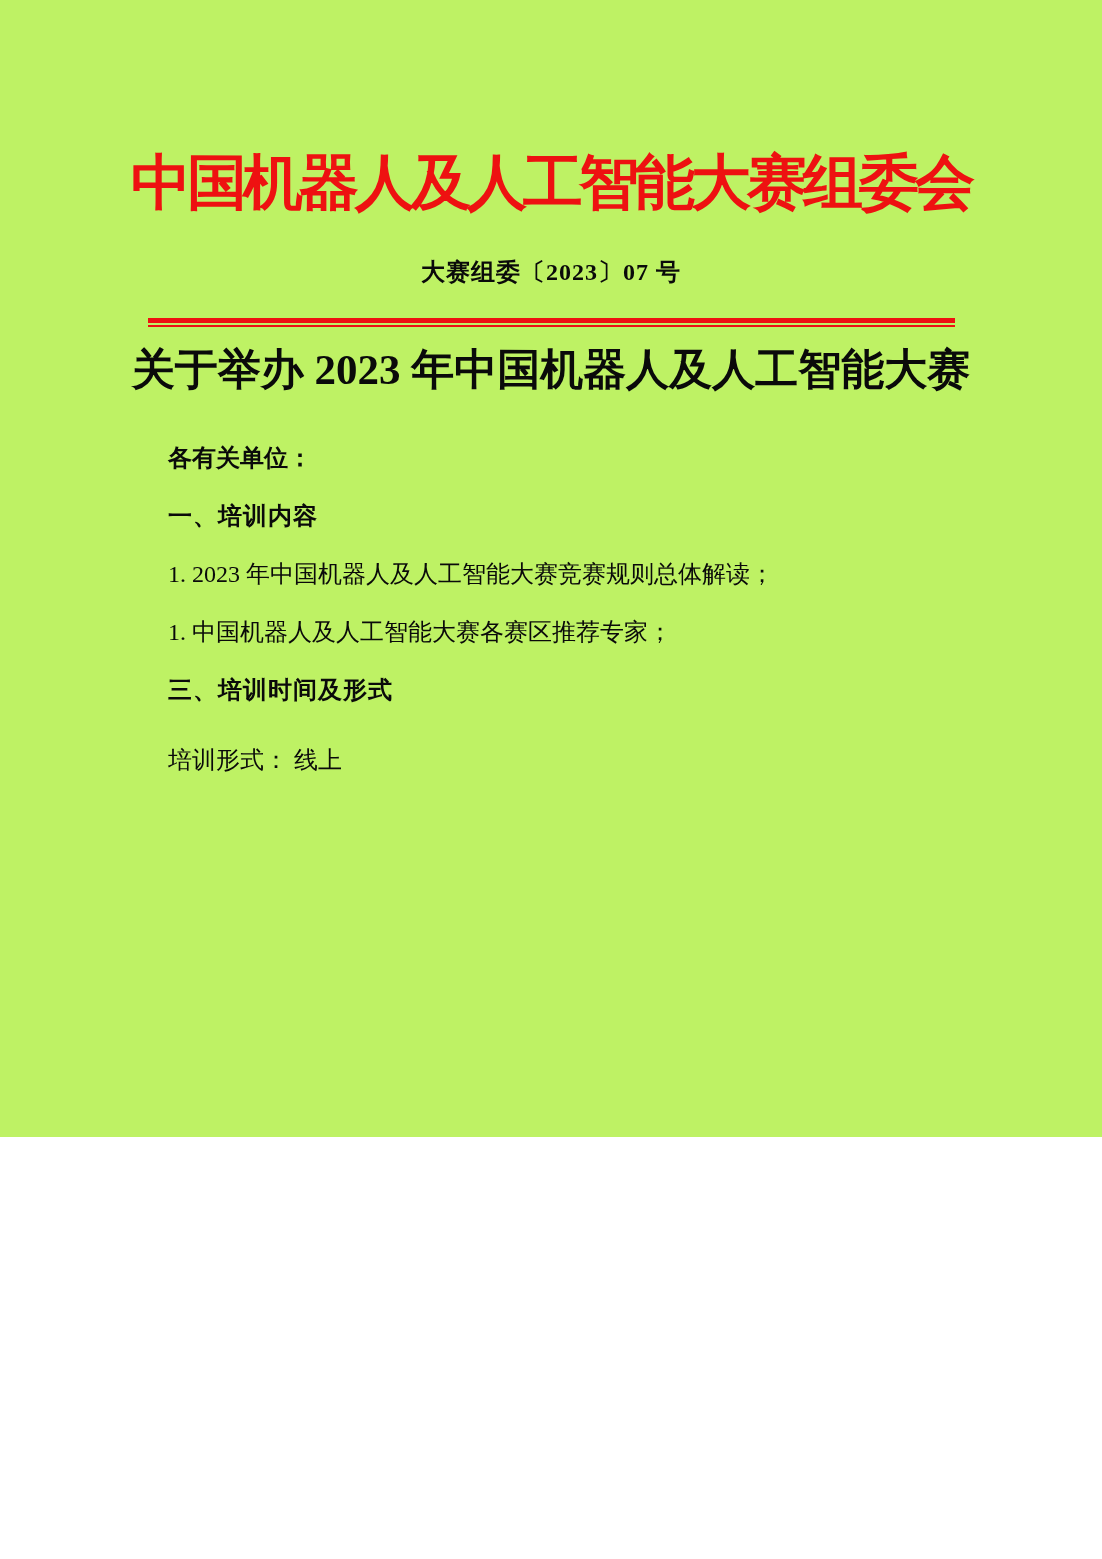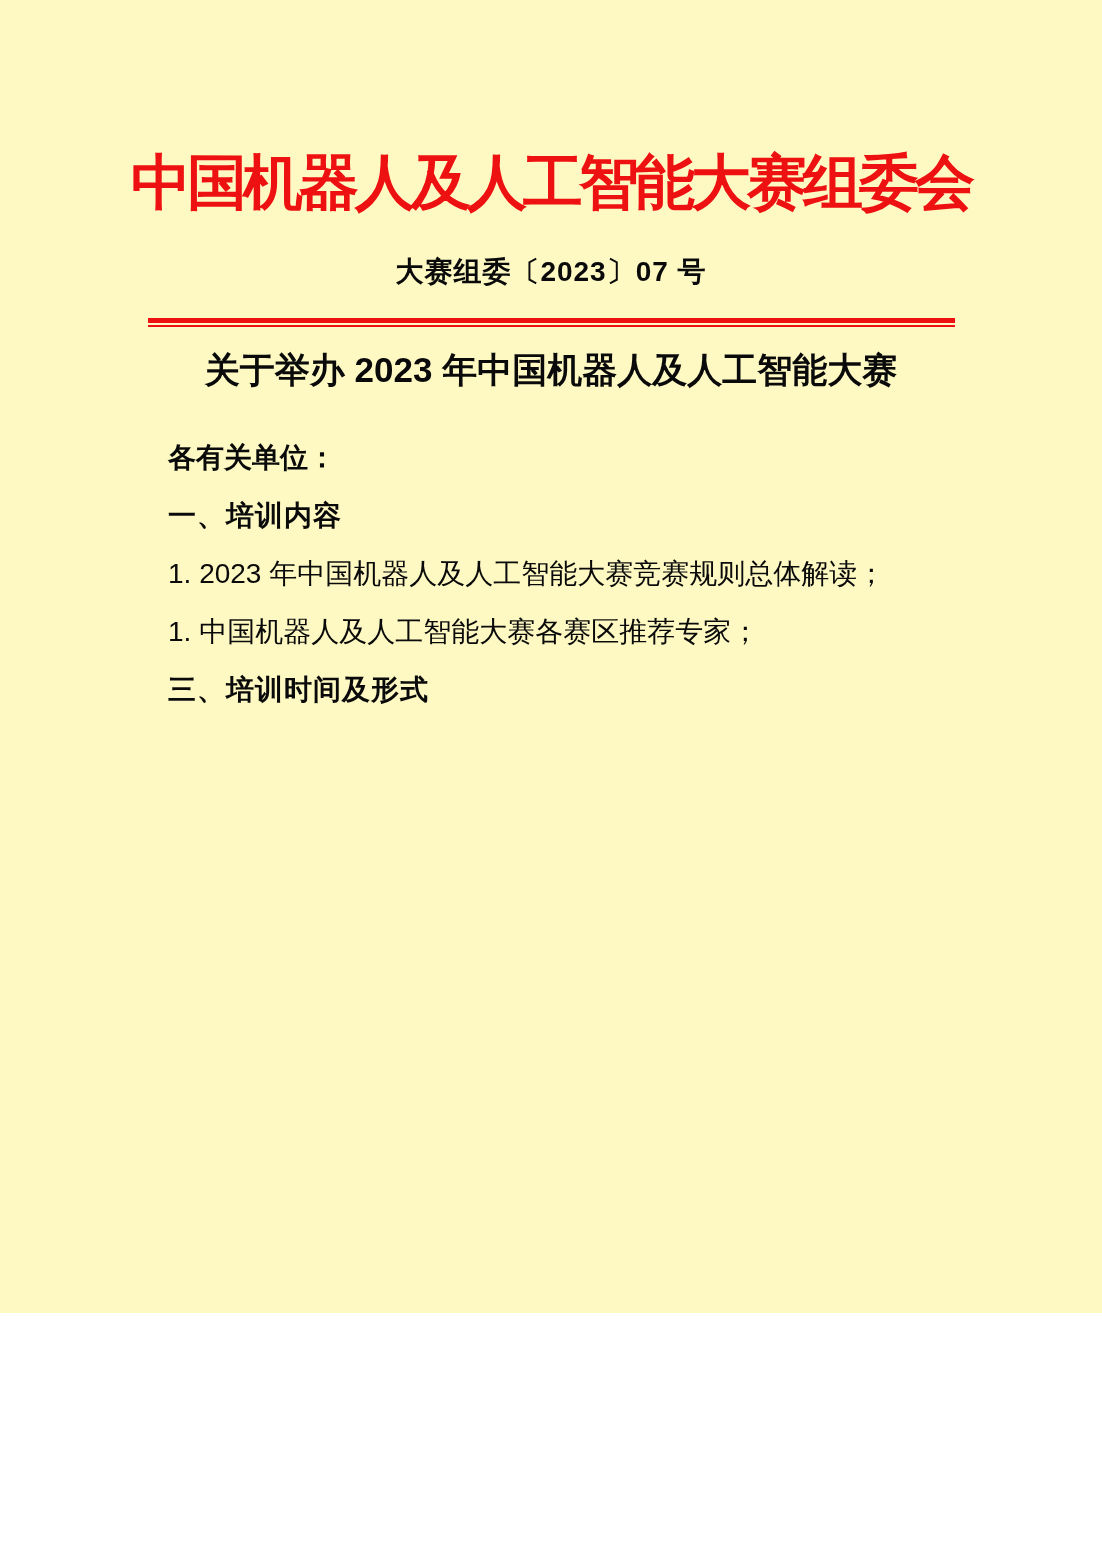--- a/index.html
+++ b/index.html
@@ -3,63 +3,63 @@
 <meta charset="utf-8">
 <style>
   html, body {
     margin: 0;
     padding: 0;
     background: #ffffff;
   }
   .page {
     position: relative;
     width: 1102px;
-    height: 1313px;
-    background: #fef9c3;
+    height: 1137px;
+    background: #bef264;
     overflow: hidden;
-    font-family: Liberation Sans, sans-serif;
+    font-family: Liberation Serif, serif;
     color: #0a0a0a;
   }
   .org-title {
     margin: 150px 0 0 0;
     text-align: center;
     color: var(--accent, #ee1111);
     font-size: 60px;
     line-height: 66px;
     font-weight: bold;
     letter-spacing: -4px;
     white-space: nowrap;
   }
   .doc-number {
     margin-top: 36px;
     text-align: center;
-    font-size: 28px;
+    font-size: 24px;
     line-height: 40px;
     font-weight: bold;
     letter-spacing: 1px;
   }
   .red-rule {
     margin: 26px 147px 0 148px;
     border-top: 5px solid var(--accent, #ee1111);
     border-bottom: 2px solid var(--accent, #ee1111);
     height: 2px;
   }
   .doc-title {
     margin: 18px 0 0 0;
     text-align: center;
-    font-size: 35px;
+    font-size: 43px;
     line-height: 50px;
     font-weight: bold;
   }
   .doc-title .title-line {
     display: block;
   }
   .content {
     margin: 0 160px 0 168px;
-    font-size: 28px;
+    font-size: 24px;
     line-height: 58px;
   }
   .content p {
     margin: 0;
   }
   .salutation {
     margin-top: 34px !important;
     font-weight: bold;
   }
   .intro {
@@ -106,18 +106,19 @@
 
     <p class="salutation">各有关单位：</p>
 
 
     <p class="sec-heading">一、培训内容</p>
     <p class="item">1. 2023 年中国机器人及人工智能大赛竞赛规则总体解读；</p>
 
     <p class="item">1. 中国机器人及人工智能大赛各赛区推荐专家；</p>
 
     <p class="sec-heading">三、培训时间及形式</p>
+    <p class="item form-line">培训形式： 线上</p>
 
   </div>
 
   <div class="footer">-1-</div>
 
 </div>
 
 </body></html>

